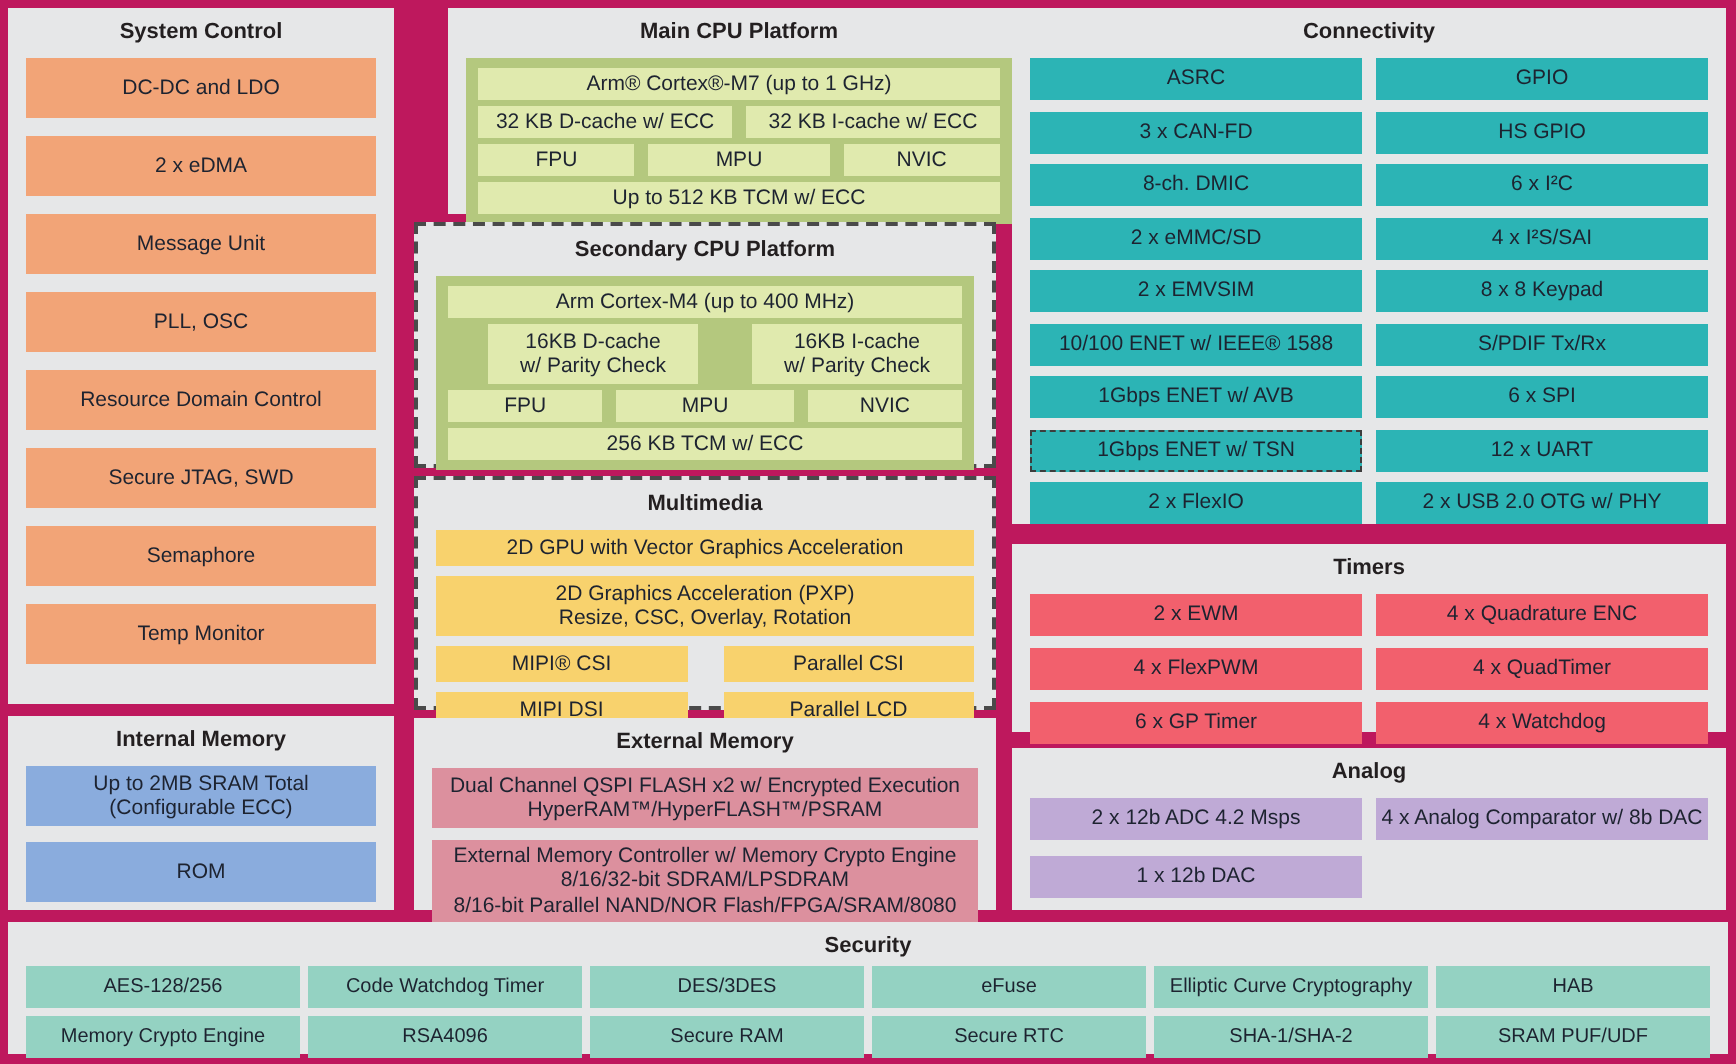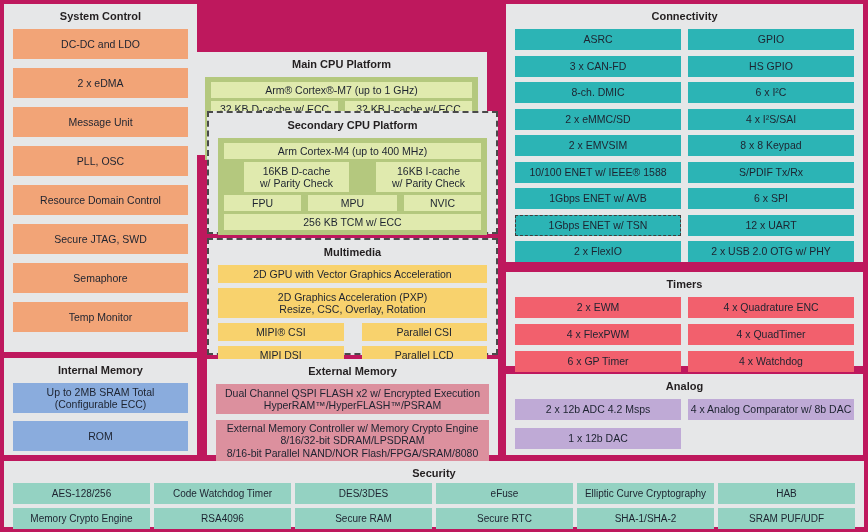--- a/index.html
+++ b/index.html
@@ -57,21 +57,21 @@
 
   <section class="panel" id="imem" style="left:4px;top:358px;width:193px;height:97px;">
     <div class="ttl">Internal Memory</div>
     <div class="col">
       <div class="block">Up to 2MB SRAM Total
 (Configurable ECC)</div>
       <div class="block">ROM</div>
     </div>
   </section>
 
-  <section class="panel" id="maincpu" style="left:196px;top:4px;width:291px;height:103px;margin-top:48px;">
+  <section class="panel" id="maincpu" style="left:224px;top:4px;width:291px;height:103px;">
     <div class="ttl">Main CPU Platform</div>
     <div class="cpuwrap">
       <div class="block">Arm® Cortex®-M7 (up to 1 GHz)</div>
       <div class="row">
         <div class="block">32 KB D-cache w/ ECC</div>
         <div class="block">32 KB I-cache w/ ECC</div>
       </div>
       <div class="row">
         <div class="block">FPU</div>
         <div class="block mid">MPU</div>

